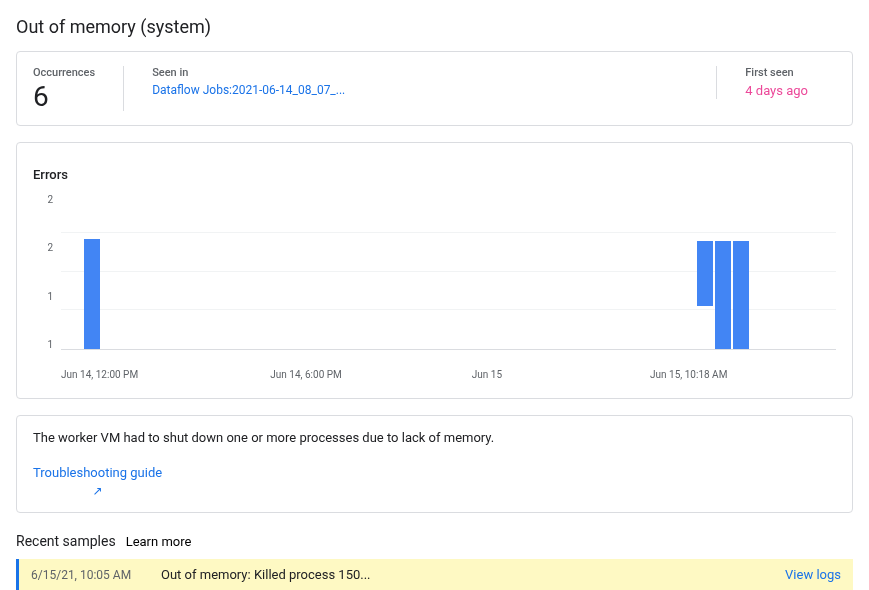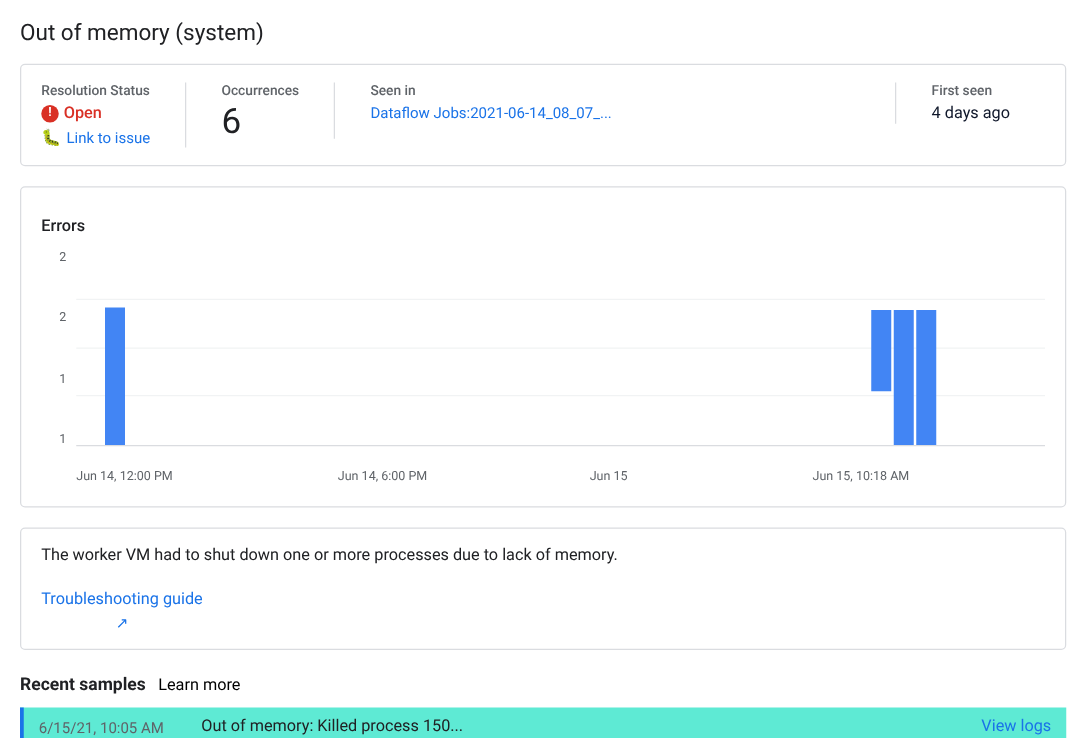--- a/index.html
+++ b/index.html
@@ -41,21 +41,21 @@
     }
     .info-label {
       font-size: 11px;
       color: #5f6368;
       font-weight: 500;
       margin-bottom: 4px;
       white-space: nowrap;
     }
     .info-value {
       font-size: 13px;
-      color: #0f172a;
+      color: #ec4899;
     }
     .status-row {
       display: flex;
       align-items: center;
       gap: 4px;
       margin-bottom: 4px;
     }
     .status-open {
       color: #d93025;
       font-weight: 500;
@@ -205,36 +205,36 @@
       font-size: 12px;
     }
     .recent-header {
       display: flex;
       align-items: center;
       gap: 10px;
       margin-bottom: 10px;
     }
     .recent-title {
       font-size: 14px;
-      font-weight: 700;
+      font-weight: 400;
       text-align: center;
     }
     .learn-more {
       color: #000000;
       font-size: 13px;
       cursor: pointer;
       text-decoration: none;
     }
     .sample-row {
       border-left: 3px solid #1a73e8;
       padding: 8px 12px;
       margin-bottom: 2px;
       display: flex;
       align-items: center;
-      background: #5eead4;
+      background: #fef9c3;
     }
     .sample-time {
       font-size: 12px;
       color: #5f6368;
       width: 130px;
       flex-shrink: 0;
     }
     .sample-text {
       font-size: 13px;
       color: #202124;
@@ -259,31 +259,20 @@
       border-top: 1px solid #f1f3f4;
     }
   </style>
 </head>
 <body>
 
 <h1 class="page-title">Out of memory (system)</h1>
 
 <div class="info-card">
 
-  <div class="info-section">
-    <div class="info-label">Resolution Status</div>
-    <div class="status-row">
-      <span class="error-circle">!</span>
-      <span class="status-open">Open</span>
-    </div>
-    <a class="link-to-issue">
-      <span class="bug-icon">🐛</span>
-      <span>Link to issue</span>
-    </a>
-  </div>
 
   <div class="info-section">
     <div class="info-label">Occurrences</div>
     <div class="occurrences-val">6</div>
   </div>
 
   <div class="info-section seen-in">
     <div class="info-label">Seen in</div>
     <a class="seen-in-link">Dataflow Jobs:2021-06-14_08_07_...</a>
   </div>

